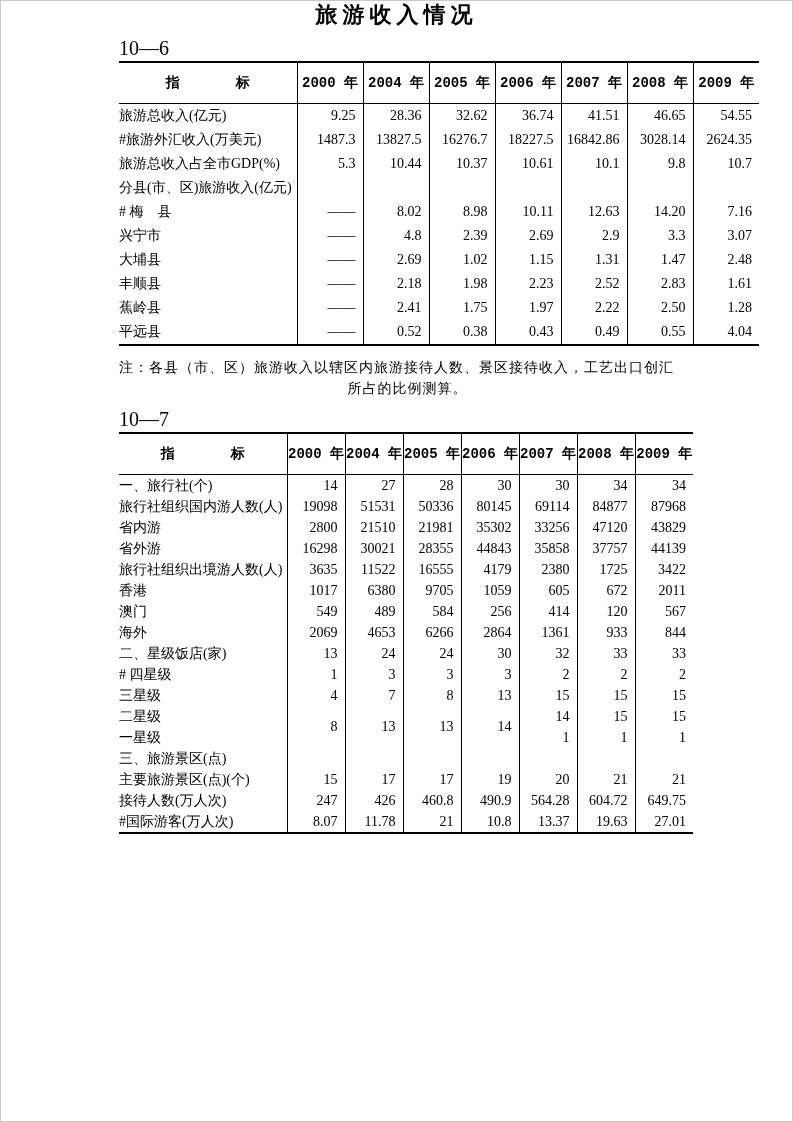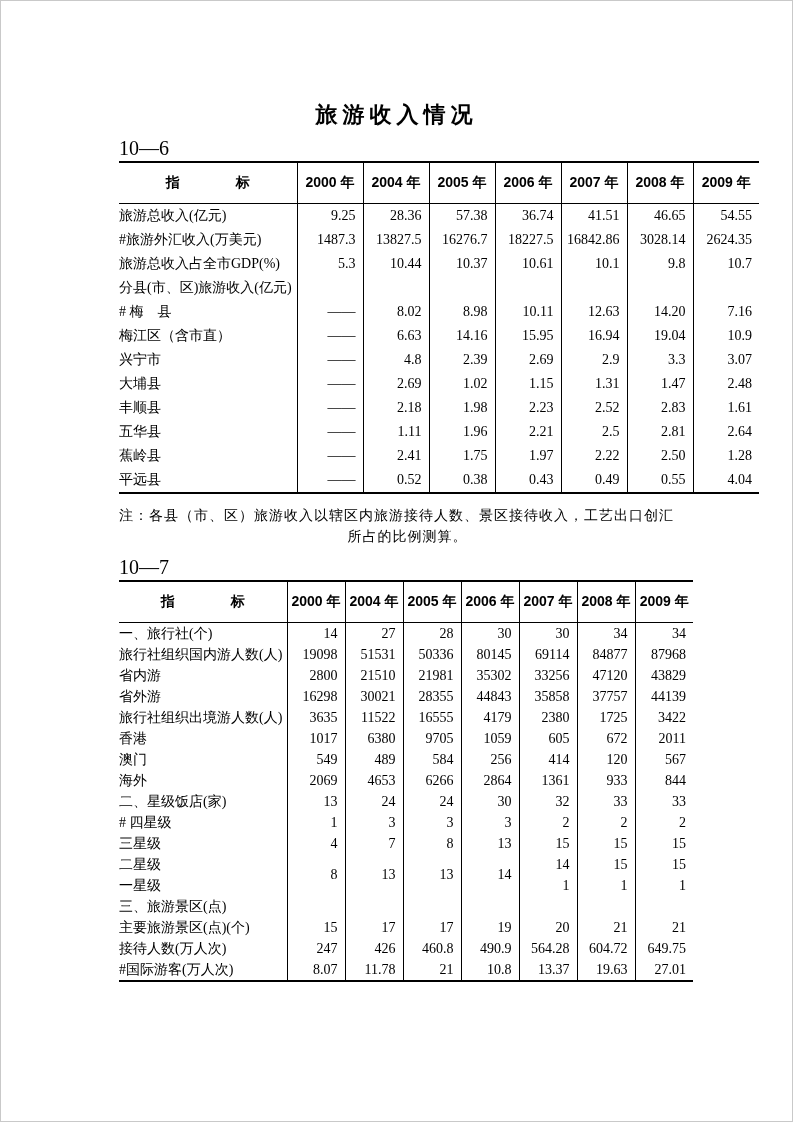--- a/index.html
+++ b/index.html
@@ -7,39 +7,39 @@
   .sheet{
     position:relative;width:793px;height:1122px;box-sizing:border-box;
     border:1px solid #c9c9c9;background:#fff;color:#000;overflow:hidden;
     font-family:"Liberation Serif","DejaVu Serif",serif;
   }
   .doc-title{
     margin:0;text-align:center;
     font-family:"Liberation Sans","DejaVu Sans",sans-serif;
     font-weight:700;font-size:22px;line-height:27px;letter-spacing:5px;
   }
-  .doc-title.first{padding-top:100px;}
+  .doc-title.first{}
   .doc-title.second{padding-top:16px;}
   .table-no{
     margin:12px 0 5px 118px;
     font-family:"Liberation Serif","DejaVu Serif",serif;
     font-size:20px;line-height:16px;
   }
   .stat-table{
     margin-left:118px;border-collapse:collapse;table-layout:fixed;
     border-top:2px solid #000;border-bottom:2px solid #000;
   }
   .stat-table.t1{width:640px;}
   .stat-table.t2{width:574px;}
   .t1 col.c-stub{width:178px;}
   .t1 col.c-year{width:66px;}
   .t2 col.c-stub{width:168px;}
   .t2 col.c-year{width:58px;}
   .stat-table th{
-    font-family:Liberation Sans, sans-serif;
+    font-family:Liberation Mono, monospace;
     font-weight:700;font-size:14px;text-align:center;height:40px;
     border-bottom:1px solid #000;padding:0;
   }
   .stat-table td{
     font-size:14px;padding:0;vertical-align:middle;
     font-family:"Liberation Serif","DejaVu Serif",serif;
   }
   .t1 tbody td{height:24px;}
   .t2 tbody td{height:21px;}
   .stat-table th:not(:last-child),
@@ -82,21 +82,21 @@
           <th>2007 年</th>
           <th>2008 年</th>
           <th>2009 年</th>
         </tr>
       </thead>
       <tbody>
         <tr>
           <td class="lbl ind0">旅游总收入(亿元)</td>
           <td class="num">9.25</td>
           <td class="num">28.36</td>
-          <td class="num">57.38</td>
+          <td class="num">32.62</td>
           <td class="num">36.74</td>
           <td class="num">41.51</td>
           <td class="num">46.65</td>
           <td class="num">54.55</td>
         </tr>
         <tr>
           <td class="lbl ind1">#旅游外汇收入(万美元)</td>
           <td class="num">1487.3</td>
           <td class="num">13827.5</td>
           <td class="num">16276.7</td>
@@ -129,30 +129,20 @@
           <td class="lbl ind1"># 梅　县</td>
           <td class="num">——</td>
           <td class="num">8.02</td>
           <td class="num">8.98</td>
           <td class="num">10.11</td>
           <td class="num">12.63</td>
           <td class="num">14.20</td>
           <td class="num">7.16</td>
         </tr>
         <tr>
-          <td class="lbl ind2">梅江区（含市直）</td>
-          <td class="num">——</td>
-          <td class="num">6.63</td>
-          <td class="num">14.16</td>
-          <td class="num">15.95</td>
-          <td class="num">16.94</td>
-          <td class="num">19.04</td>
-          <td class="num">10.9</td>
-        </tr>
-        <tr>
           <td class="lbl ind2">兴宁市</td>
           <td class="num">——</td>
           <td class="num">4.8</td>
           <td class="num">2.39</td>
           <td class="num">2.69</td>
           <td class="num">2.9</td>
           <td class="num">3.3</td>
           <td class="num">3.07</td>
         </tr>
         <tr>
@@ -167,30 +157,20 @@
         </tr>
         <tr>
           <td class="lbl ind2">丰顺县</td>
           <td class="num">——</td>
           <td class="num">2.18</td>
           <td class="num">1.98</td>
           <td class="num">2.23</td>
           <td class="num">2.52</td>
           <td class="num">2.83</td>
           <td class="num">1.61</td>
-        </tr>
-        <tr>
-          <td class="lbl ind2">五华县</td>
-          <td class="num">——</td>
-          <td class="num">1.11</td>
-          <td class="num">1.96</td>
-          <td class="num">2.21</td>
-          <td class="num">2.5</td>
-          <td class="num">2.81</td>
-          <td class="num">2.64</td>
         </tr>
         <tr>
           <td class="lbl ind2">蕉岭县</td>
           <td class="num">——</td>
           <td class="num">2.41</td>
           <td class="num">1.75</td>
           <td class="num">1.97</td>
           <td class="num">2.22</td>
           <td class="num">2.50</td>
           <td class="num">1.28</td>

